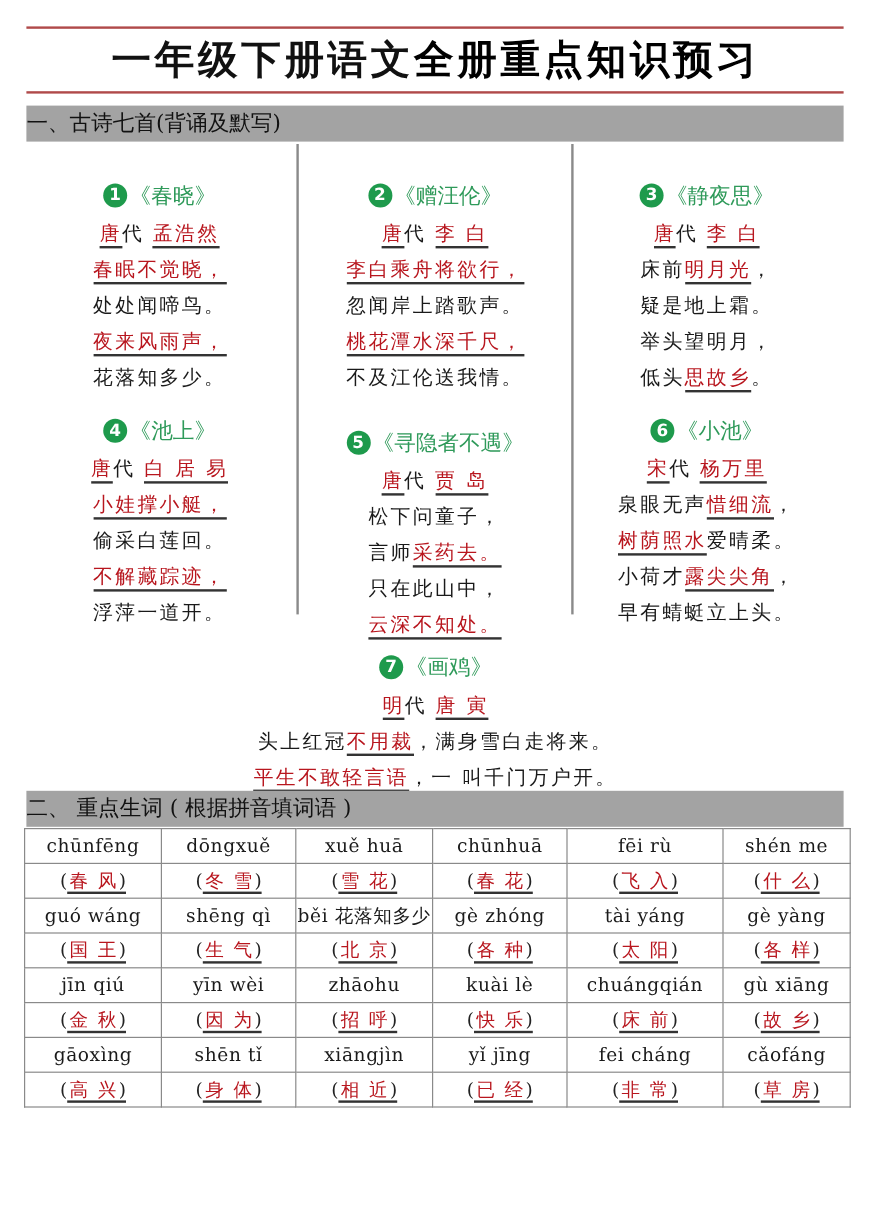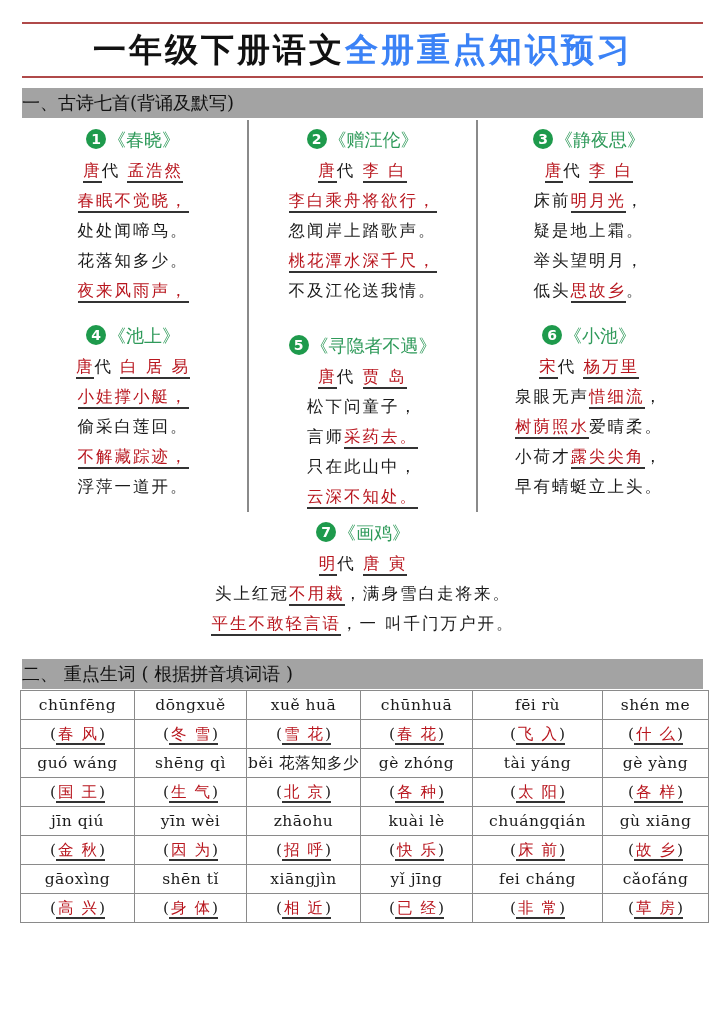--- a/index.html
+++ b/index.html
@@ -7,28 +7,28 @@
     width: 726px; height: 1024px; position: relative; overflow: hidden;
     font-family: "DejaVu Serif", "Liberation Serif", serif;
     color: #1a1a1a;
   }
   .rule { position: absolute; left: 22px; width: 681px; height: 2px; background: #b04a4a; }
   .title {
     position: absolute; left: 0; top: 28px; width: 726px; text-align: center;
     font-size: 33px; letter-spacing: 3px; font-weight: bold; line-height: 44px;
   }
   .title .black { color: #111; }
-  .title .red { color: #3b82f6; }
+  .title .red { color: #000000; }
   .section-bar {
     position: absolute; left: 22px; width: 681px; height: 30px;
     background: #a3a3a3; font-size: 18px; line-height: 30px; padding-left: 0;
     color: #111;
   }
   .divider { position: absolute; width: 2px; background: #8a8a8a; top: 120px; height: 392px; }
-  .poem { position: absolute; text-align: center; font-size: 16.5px; line-height: 30px; }
+  .poem { position: absolute; text-align: center; font-size: 16.5px; line-height: 30px; margin-top: 24px; }
   .poem .ptitle { color: #2f9a5a; font-size: 18px; line-height: 32px; white-space: nowrap; }
   .num {
     display: inline-block; width: 20px; height: 20px; border-radius: 50%;
     background: #1e9a4c; color: #fff; font-family: "DejaVu Sans", sans-serif;
     font-weight: bold; font-size: 14px; line-height: 20px; text-align: center;
     vertical-align: 2px; margin-right: 2px;
   }
   .line { white-space: nowrap; letter-spacing: 2px; }
   .hu { color: #b8161e; border-bottom: 2px solid #333; padding-bottom: 1px; }
   table.vocab {
@@ -56,22 +56,22 @@
 <div class="section-bar" style="top:88px;">一、古诗七首(背诵及默写)</div>
 
 <div class="divider" style="left:247px;"></div>
 <div class="divider" style="left:476px;"></div>
 
 <div class="poem" style="left:28px; top:124px; width:210px;">
     <div class="ptitle"><span class="num">1</span><span>《春晓》</span></div>
     <div class="line"><span class="hu">唐</span><span>代</span> <span class="hu">孟浩然</span></div>
     <div class="line"><span></span><span class="hu">春眠不觉晓，</span><span></span></div>
     <div class="line"><span>处处闻啼鸟。</span><span></span></div>
+    <div class="line"><span></span><span class="hu">夜来风雨声，</span><span></span></div>
     <div class="line"><span>花落知多少。</span><span></span></div>
-    <div class="line"><span></span><span class="hu">夜来风雨声，</span><span></span></div>
   </div>
 <div class="poem" style="left:255px; top:124px; width:215px;">
     <div class="ptitle"><span class="num">2</span><span>《赠汪伦》</span></div>
     <div class="line"><span class="hu">唐</span><span>代</span> <span class="hu">李 白</span></div>
     <div class="line"><span></span><span class="hu">李白乘舟将欲行，</span><span></span></div>
     <div class="line"><span>忽闻岸上踏歌声。</span><span></span></div>
     <div class="line"><span></span><span class="hu">桃花潭水深千尺，</span><span></span></div>
     <div class="line"><span>不及江伦送我情。</span><span></span></div>
   </div>
 <div class="poem" style="left:484px; top:124px; width:210px;">

